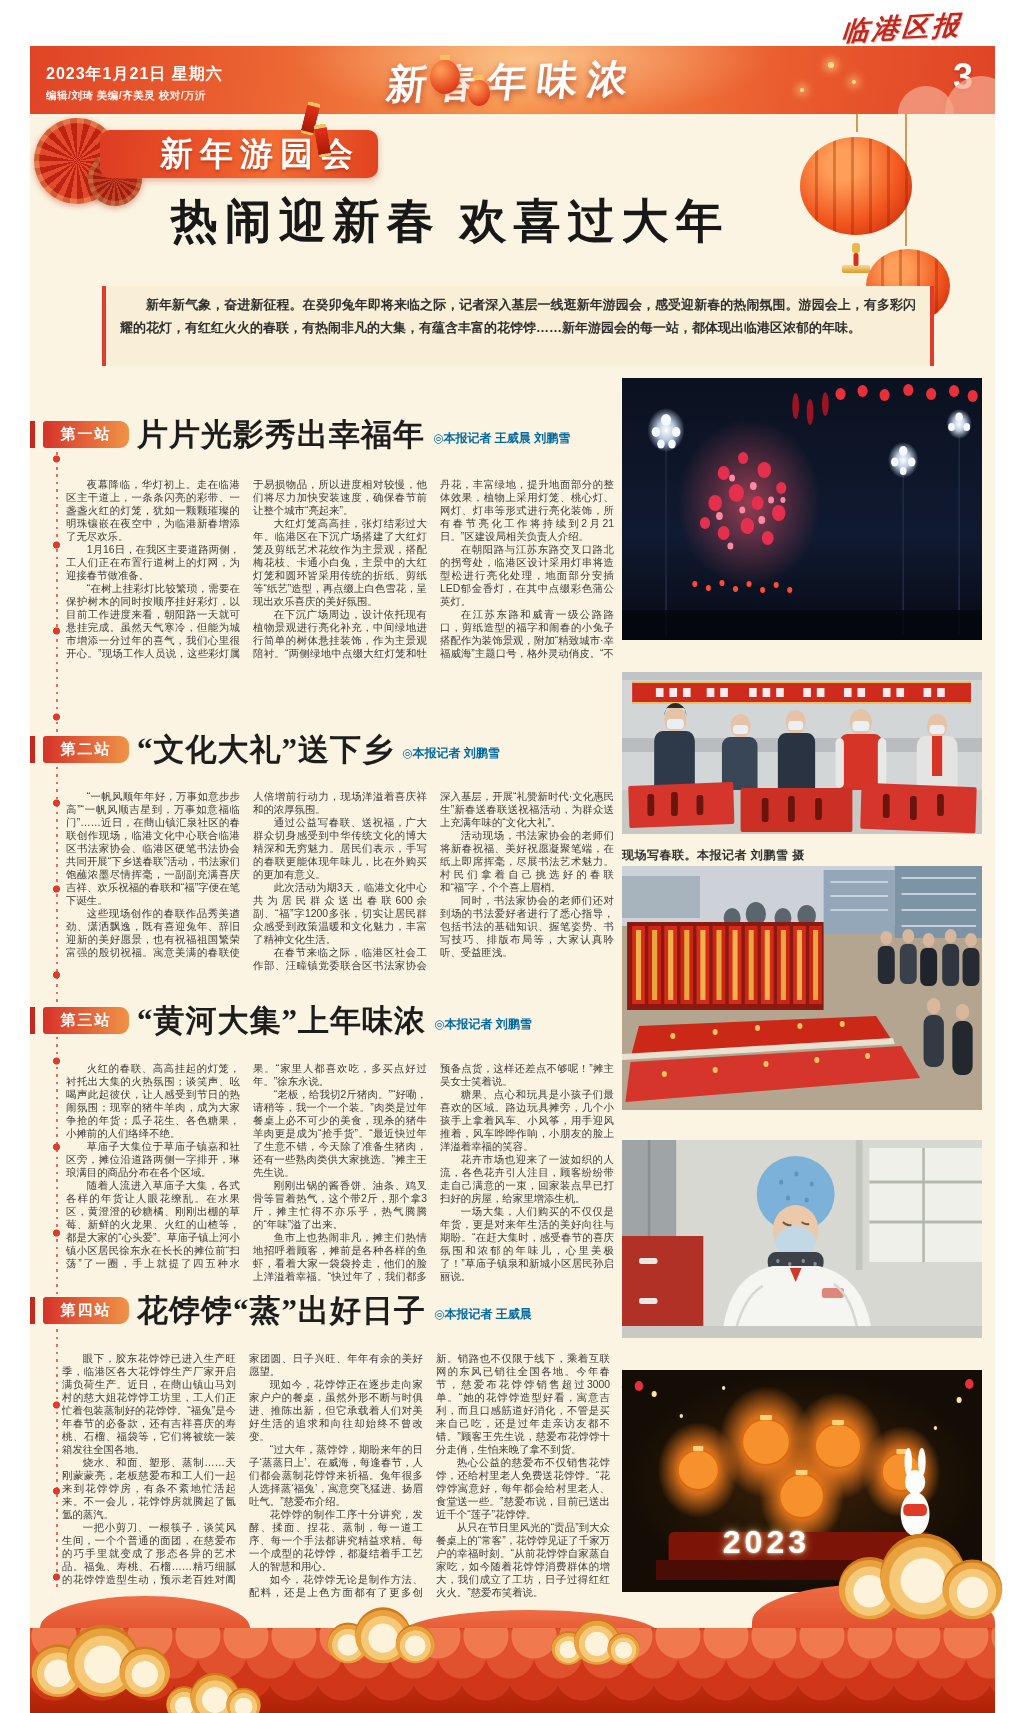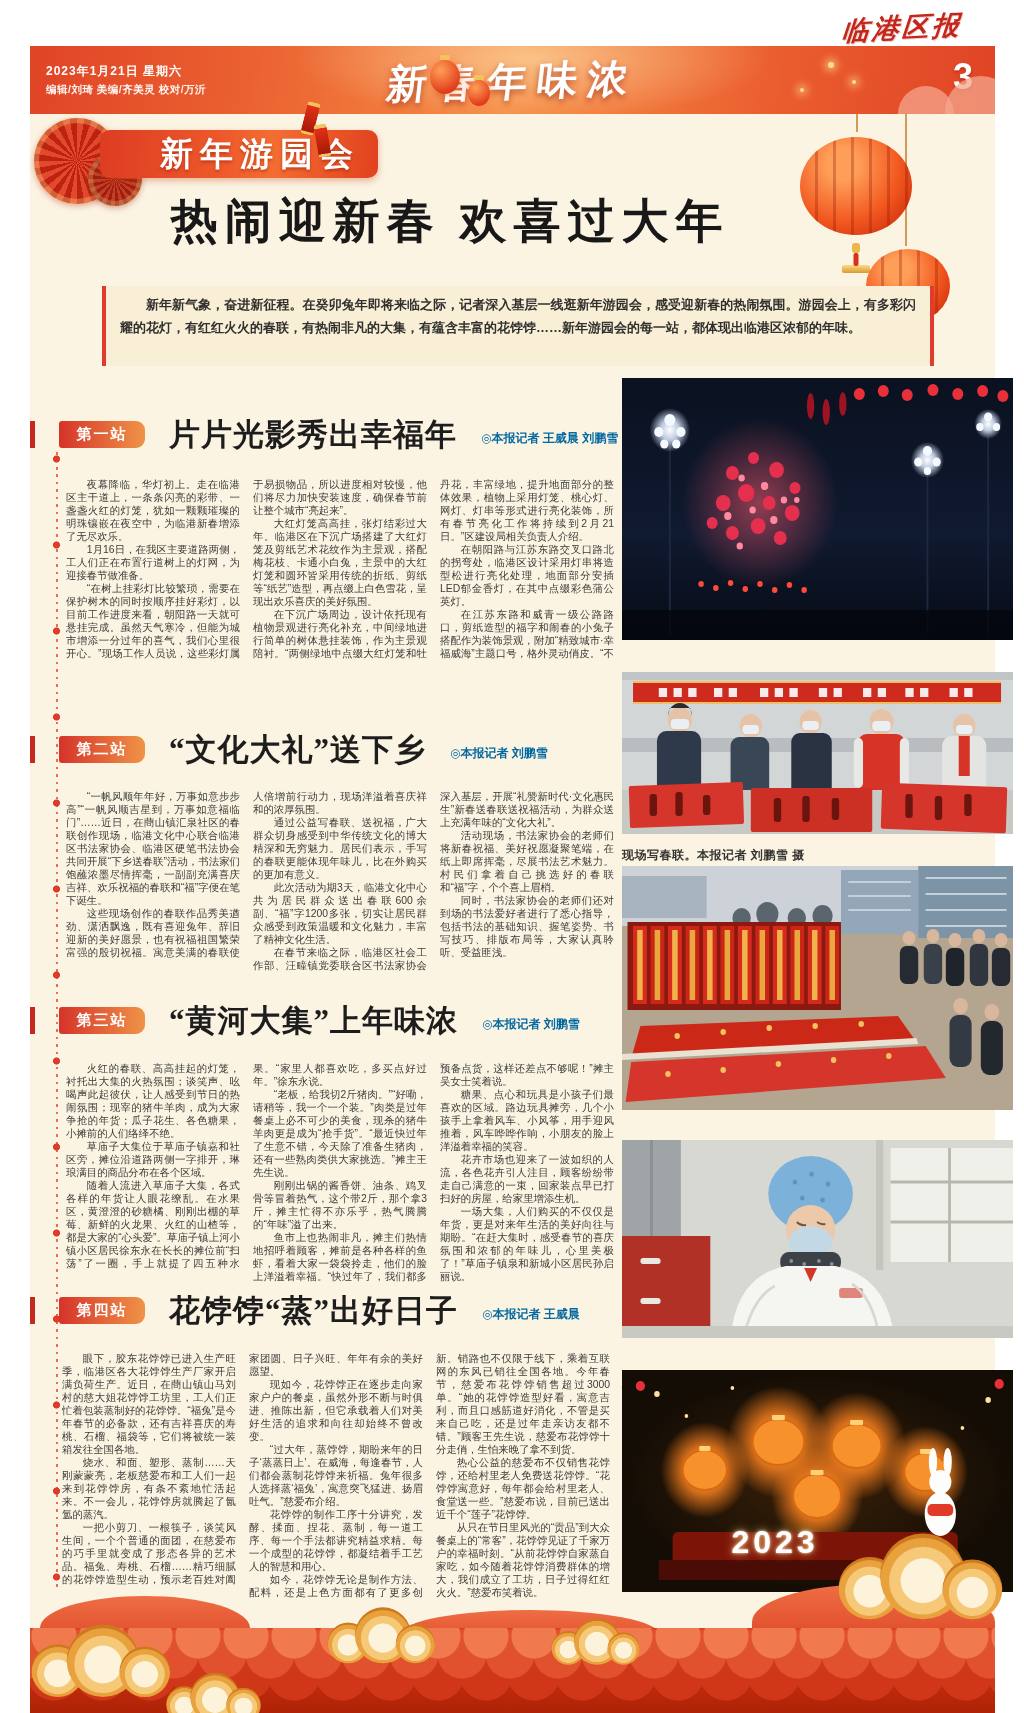--- a/index.html
+++ b/index.html
@@ -11,21 +11,21 @@
   .masthead{right:62px;top:10px;font-family:"DejaVu Serif",serif;font-style:italic;font-weight:bold;
             font-size:27px;color:#c3261b;letter-spacing:3px;transform:rotate(-3deg) skewX(-8deg);
             text-shadow:1px 1px 0 rgba(195,38,27,.25);}
 
   
   .banner{left:30px;top:46px;width:965px;height:68px;overflow:hidden;
           background:
             radial-gradient(ellipse 340px 90px at 52% 18%, rgba(255,238,190,.55), rgba(255,238,190,0) 70%),
             linear-gradient(98deg,#e04426 0%,#ea6030 22%,#f68d45 50%,#ea5c2e 78%,#e04426 100%);}
   .banner .dateblock{left:16px;top:16px;color:#fff;font-weight:bold;line-height:1.55;}
-  .banner .dateline{font-size:12px;letter-spacing:1px;}
+  .banner .dateline{font-size:16px;letter-spacing:1px;}
   .banner .staffline{font-size:10.5px;letter-spacing:.5px;opacity:.95;}
   .banner-title{left:0;right:0;top:8px;text-align:center;color:#fff;font-size:40px;font-weight:bold;
                 font-family:"DejaVu Serif",serif;letter-spacing:10px;transform:skewX(-8deg) rotate(-1.5deg);
                 text-shadow:0 3px 6px rgba(150,25,0,.65),0 0 2px rgba(255,255,255,.4);}
   .pagenum{right:22px;top:10px;color:#fff;font-size:36px;font-weight:bold;text-shadow:0 2px 3px rgba(150,25,0,.5);}
   .pinkcloud{border-radius:50%;background:#f4a58c;opacity:.75;}
   .spark{border-radius:50%;background:#ffd98c;box-shadow:0 0 8px 3px rgba(255,215,140,.8);}
   .minilant{border-radius:50%;background:radial-gradient(circle at 35% 30%,#ff9e58,#e03a18 75%);
             box-shadow:0 0 10px rgba(255,120,60,.8);}
   .minilant::before{content:"";position:absolute;left:50%;top:-5px;transform:translateX(-50%);
@@ -67,35 +67,35 @@
        text-align:justify;text-indent:2em;}
   .vbar{width:4px;background:#e03b2c;}
 
   
   .rail{left:53px;top:452px;width:7px;height:1140px;
     background:
       radial-gradient(circle at 3.5px 7px,#de3b2b 3.2px,transparent 3.9px) 0 0/7px 86px repeat-y,
       repeating-linear-gradient(180deg,rgba(228,95,72,.9) 0 2.5px,transparent 2.5px 7.5px) 2.5px 0/2px 100% no-repeat;}
 
   
-  .station-head{display:flex;align-items:flex-end;gap:24px;}
+  .station-head{display:flex;align-items:flex-end;gap:8px;}
   .sbar{width:5px;height:27px;background:#c5281c;margin-bottom:4px;}
   .stag{width:86px;height:27px;margin-bottom:4px;border-radius:3px 9px 9px 3px;
         background:linear-gradient(90deg,#d6332a,#ef9347);display:flex;align-items:center;justify-content:center;
         color:#fff;font-size:15px;font-weight:bold;letter-spacing:2px;}
   .stitle{margin:0;font-family:"Liberation Serif","DejaVu Serif",serif;font-weight:bold;
           font-size:31px;color:#1d1d1d;letter-spacing:1px;line-height:1.1;white-space:nowrap;}
   .sby{font-size:12px;font-weight:bold;color:#0369a1;margin-bottom:5px;white-space:nowrap;}
 
   .body-cols{column-count:3;column-gap:13px;overflow:hidden;text-align:justify;
        font-size:10.4px;line-height:13px;color:#3b3b39;}
   .body-cols p{margin:0;text-indent:2em;}
 
   
-  .photo{left:622px;width:391px;overflow:hidden;background:#888;}
+  .photo{left:622px;width:360px;overflow:hidden;background:#888;}
   .photo svg{display:block;width:100%;height:100%;}
   .cap{left:622px;width:373px;text-align:left;font-size:12px;font-weight:bold;color:#33332f;letter-spacing:.5px;margin-top:30px;}
   .overlay2023{position:absolute;left:28%;bottom:14%;color:#fff;font-size:32px;font-weight:bold;
        letter-spacing:4px;text-shadow:0 0 10px rgba(255,210,120,.9),0 0 3px #fff;}
 
   
   .mound{border-radius:50% 50% 0 0;background:linear-gradient(#ef6d45,#d8401f);}
   .wave-band{left:30px;top:1628px;width:965px;height:85px;
     background:
       radial-gradient(circle at 24px 8px,#f07a4e 22px,rgba(0,0,0,0) 23px) 0 0/48px 48px repeat-x,

